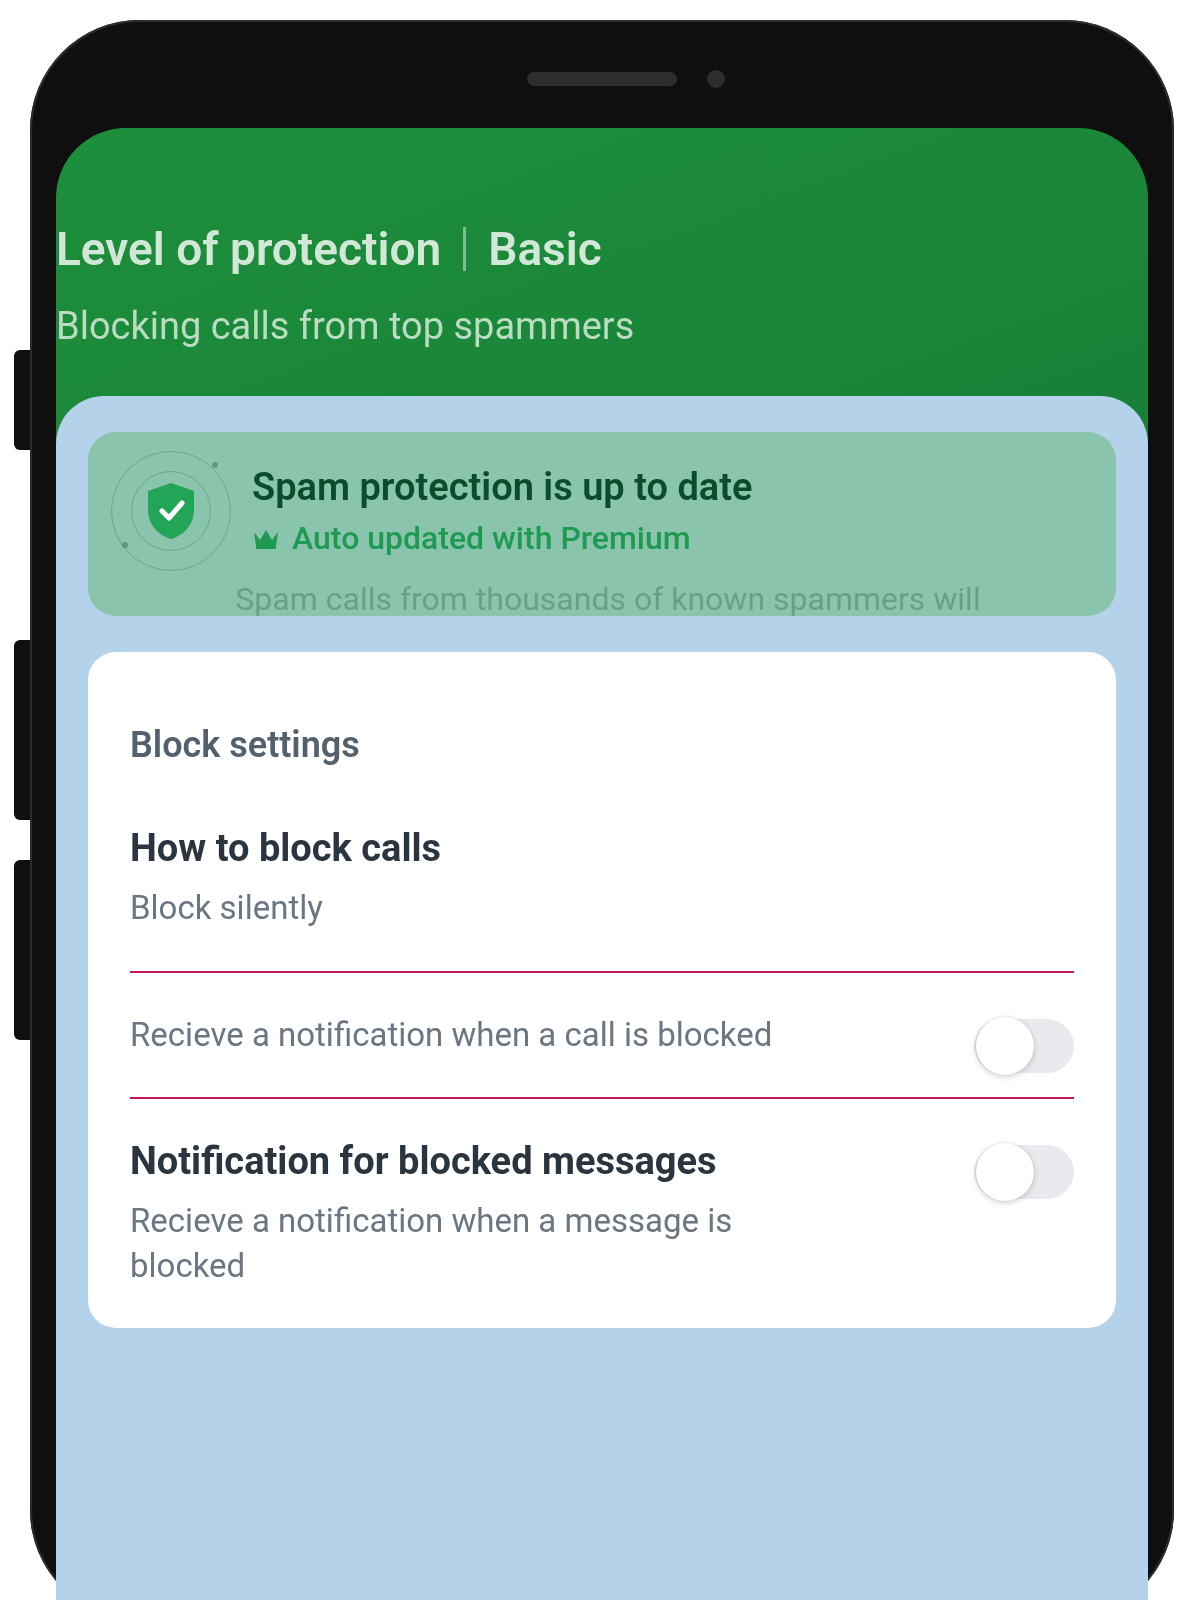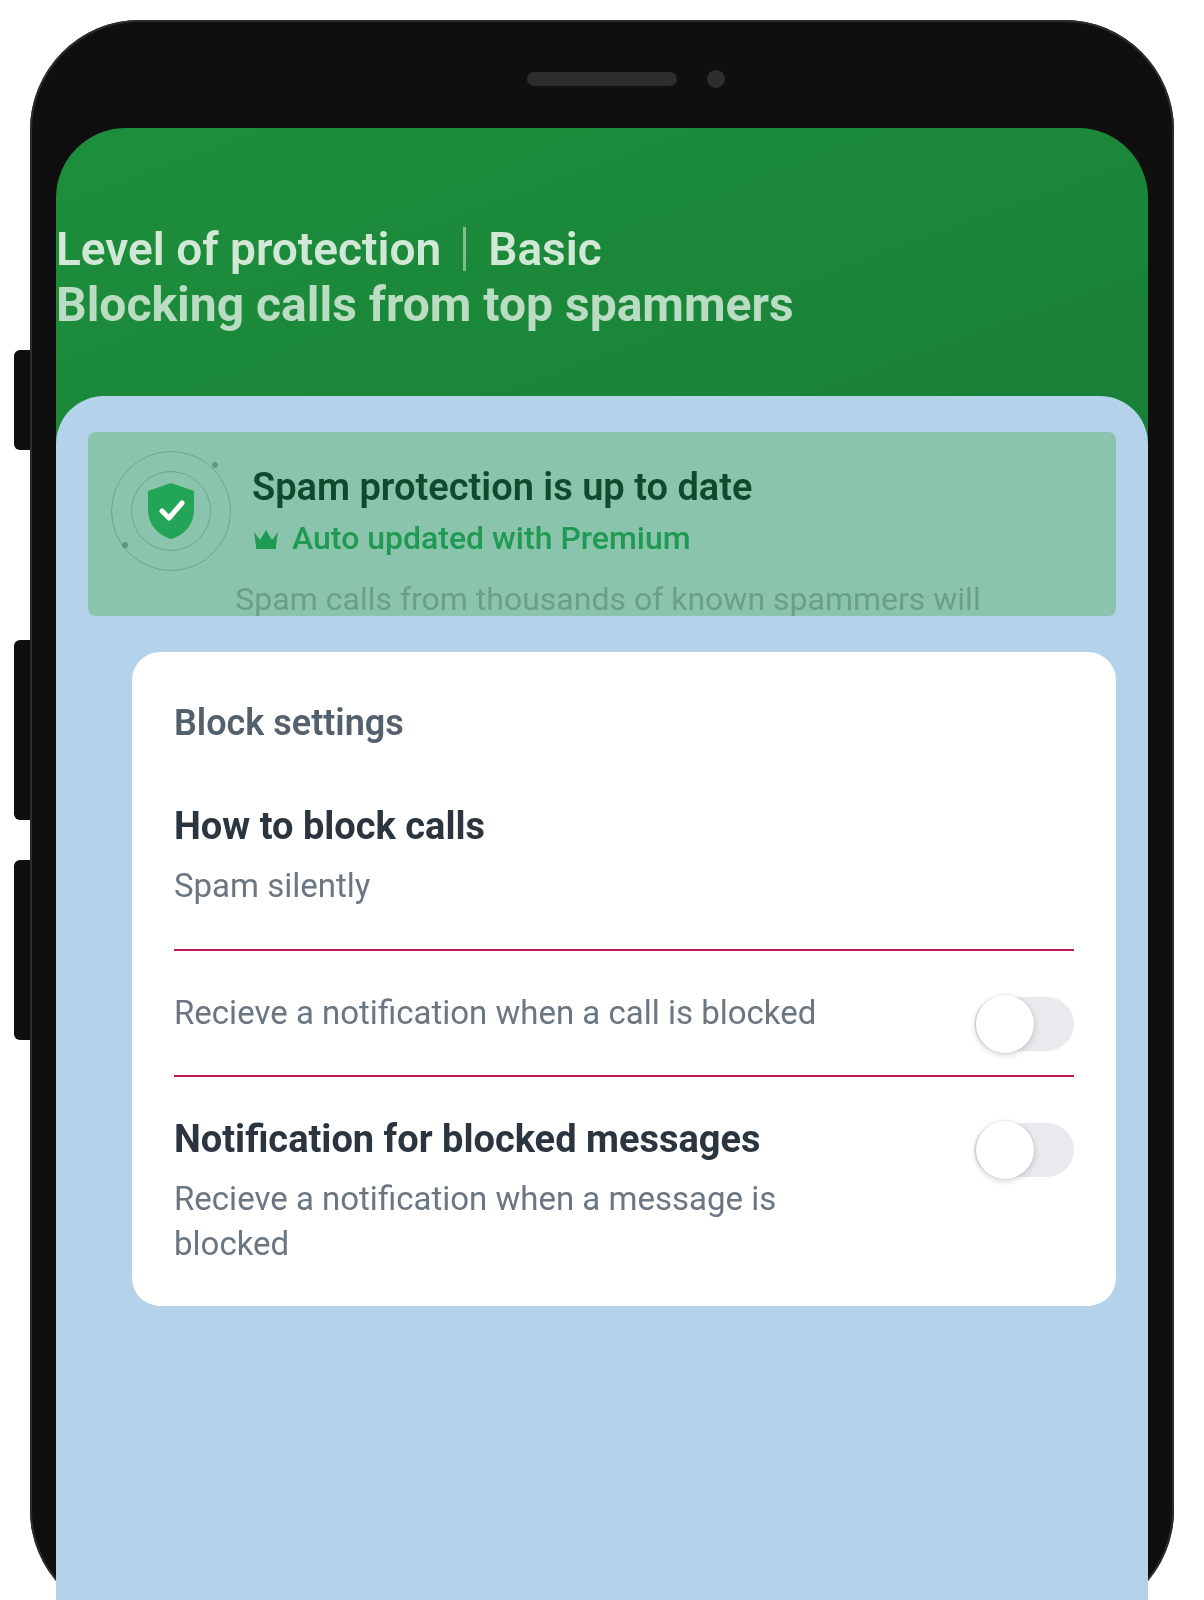--- a/index.html
+++ b/index.html
@@ -76,41 +76,42 @@
     gap: 22px;
     font-size: 46px;
     font-weight: 600;
   }
   .title-row .divider {
     width: 3px;
     height: 44px;
     background: rgba(210,232,215,0.55);
   }
   .subtitle {
-    font-size: 48px;
-    font-weight: 700;
+    margin-top: 28px;
+    font-size: 38px;
+    font-weight: 400;
     color: #b9dcc2;
   }
 
   
   .blue-panel {
     position: absolute;
     left: 0; right: 0;
     top: 268px;
     bottom: 0;
     background: #b4d2ea;
     border-radius: 48px 48px 0 0;
     padding: 36px 32px 0 32px;
   }
 
   
   .status-card {
     position: relative;
     background: #8ac4ac;
-    border-radius: 8px;
+    border-radius: 28px;
     padding: 24px 28px 50px 28px;
     display: flex;
     align-items: center;
     gap: 26px;
     overflow: hidden;
     min-height: 176px;
   }
   .shield-wrap {
     position: relative;
     width: 110px;
@@ -156,22 +157,21 @@
     white-space: nowrap;
     overflow: hidden;
     padding: 0 20px;
   }
 
   
   .settings-card {
     margin-top: 36px;
     background: #ffffff;
     border-radius: 28px;
-    padding: 50px 42px 40px 42px;
-    margin-left: 44px;
+    padding: 72px 42px 40px 42px;
   }
   .card-heading {
     font-size: 36px;
     font-weight: 600;
     color: #53606d;
     margin-bottom: 60px;
   }
   .row {
     padding-bottom: 40px;
     margin-bottom: 40px;
@@ -258,21 +258,21 @@
           </div>
         </div>
         <div class="status-fade">Spam calls from thousands of known spammers will</div>
       </div>
 
       <div class="settings-card">
         <div class="card-heading">Block settings</div>
 
         <div class="row">
           <div class="row-title">How to block calls</div>
-          <div class="row-sub">Spam silently</div>
+          <div class="row-sub">Block silently</div>
         </div>
 
         <div class="row">
           <div class="row-sub">Recieve a notification when a call is blocked</div>
           <div class="toggle">
             <div class="knob"></div>
           </div>
         </div>
 
         <div class="row">

